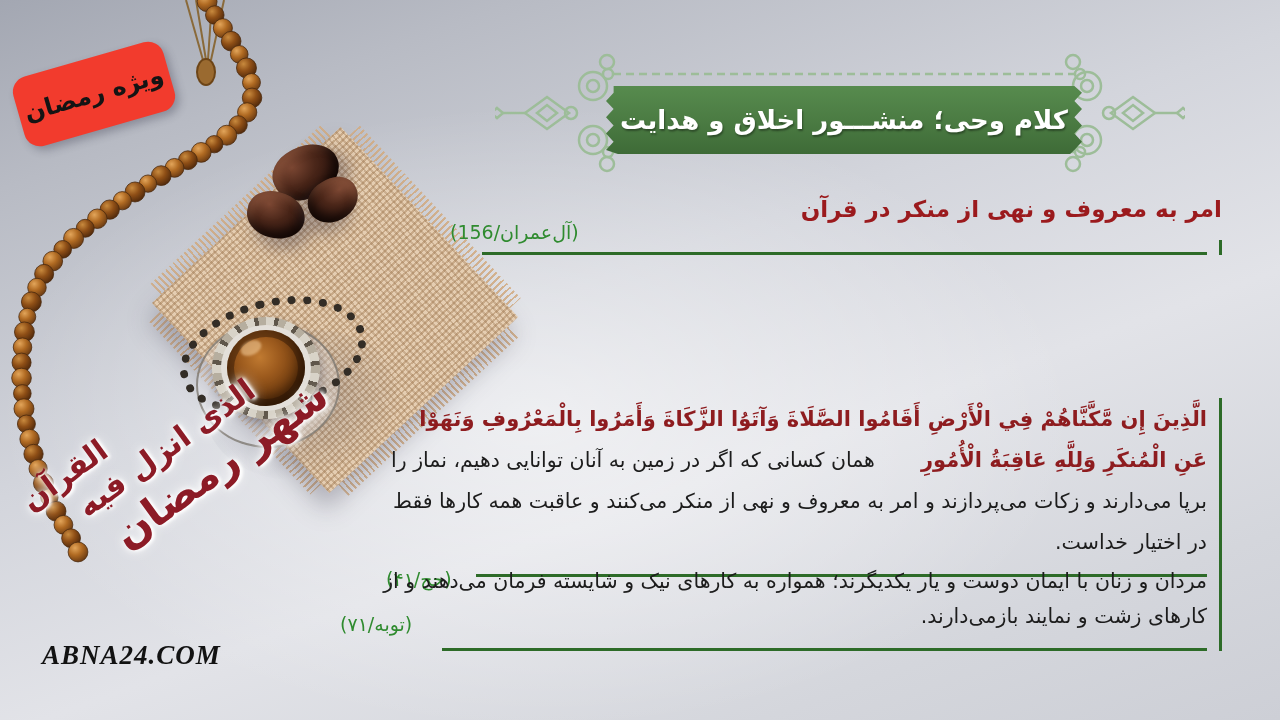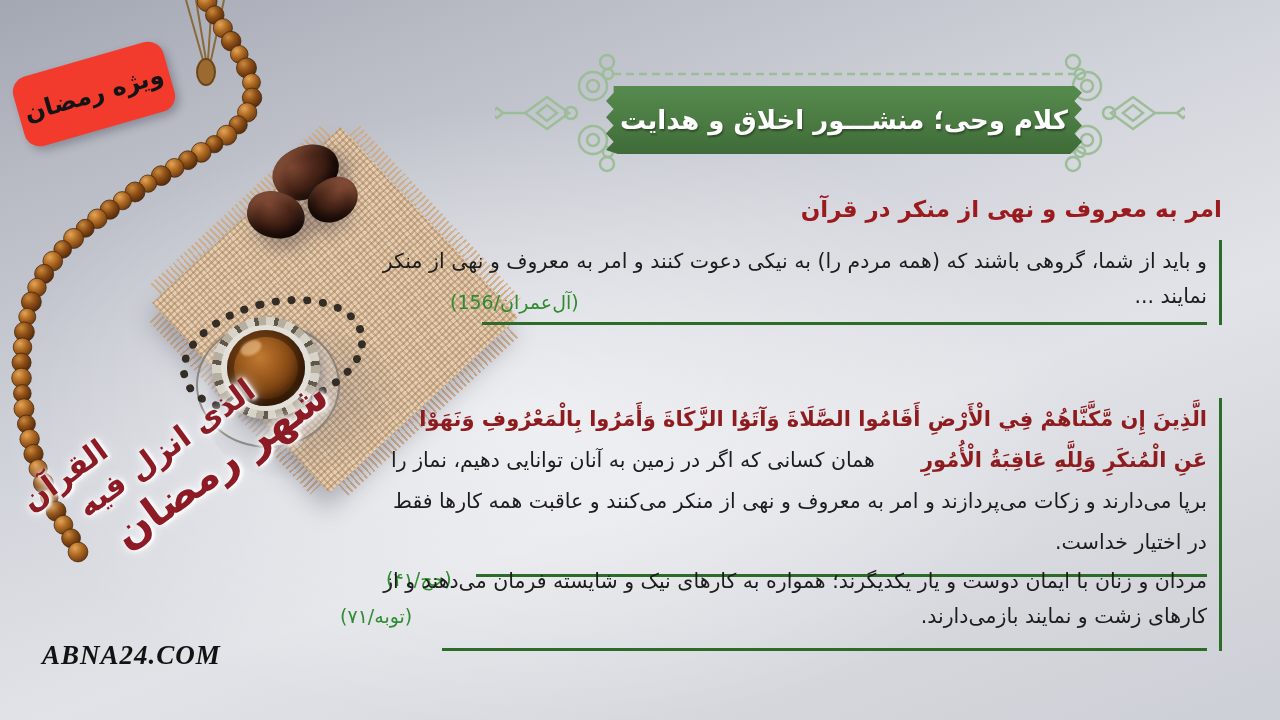--- a/index.html
+++ b/index.html
@@ -92,21 +92,21 @@
   .v1 .ref{position:absolute;left:68px;bottom:12px;}
   .v2{top:398px;}
   .v2 .vframe{padding-top:2px;}
   .v2 .mixed{line-height:41px;}
   .v2 .ar{margin-left:46px;}
   .v2 .bline{margin-left:94px;margin-top:10px;}
   .v2 .ref{position:absolute;left:4px;bottom:-13px;margin-top:40px;}
   .v3{top:560px;}
   .v3 .ar-line{margin-bottom:6px;}
   .v3 .bline{margin-left:60px;margin-top:14px;}
-  .v3 .ref{position:absolute;left:-42px;bottom:24px;}
+  .v3 .ref{position:absolute;left:-42px;bottom:16px;}
 </style>
 </head>
 <body>
 
 <div class="stage">
 
   <svg class="ornament" width="690" height="125" viewBox="0 0 690 125">
     <g stroke="#9dbd99" stroke-width="2.5" fill="none">
       <path d="M118,22 H580" stroke-dasharray="8 5"></path>
       <path d="M118,100 H580" stroke-dasharray="8 5"></path>
@@ -233,21 +233,20 @@
     <span class="l2">الذی انزل فیه</span>
     <span class="l3">شهر رمضان</span>
   </div>
 
   <div class="site">ABNA24.COM</div>
 
   <div class="col heading">امر به معروف و نهی از منکر در قرآن</div>
 
   <div class="col v1">
     <div class="vframe">
-      <p class="fa">و باید از شما، گروهی باشند که (همه مردم را) به نیکی دعوت کنند و امر به معروف و نهی از منکر نمایند ...</p>
       <span class="ref">(آل‌عمران/156)</span>
       <div class="bline"></div>
     </div>
   </div>
 
   <div class="col v2">
     <div class="vframe">
       <p class="mixed">
         <span class="ar">الَّذِينَ إِن مَّكَّنَّاهُمْ فِي الْأَرْضِ أَقَامُوا الصَّلَاةَ وَآتَوُا الزَّكَاةَ وَأَمَرُوا بِالْمَعْرُوفِ وَنَهَوْا عَنِ الْمُنكَرِ وَلِلَّهِ عَاقِبَةُ الْأُمُورِ</span><span class="fa">همان کسانی که اگر در زمین به آنان توانایی دهیم، نماز را برپا می‌دارند و زکات می‌پردازند و امر به معروف و نهی از منکر می‌کنند و عاقبت همه کارها فقط در اختیار خداست.</span>
       </p>

